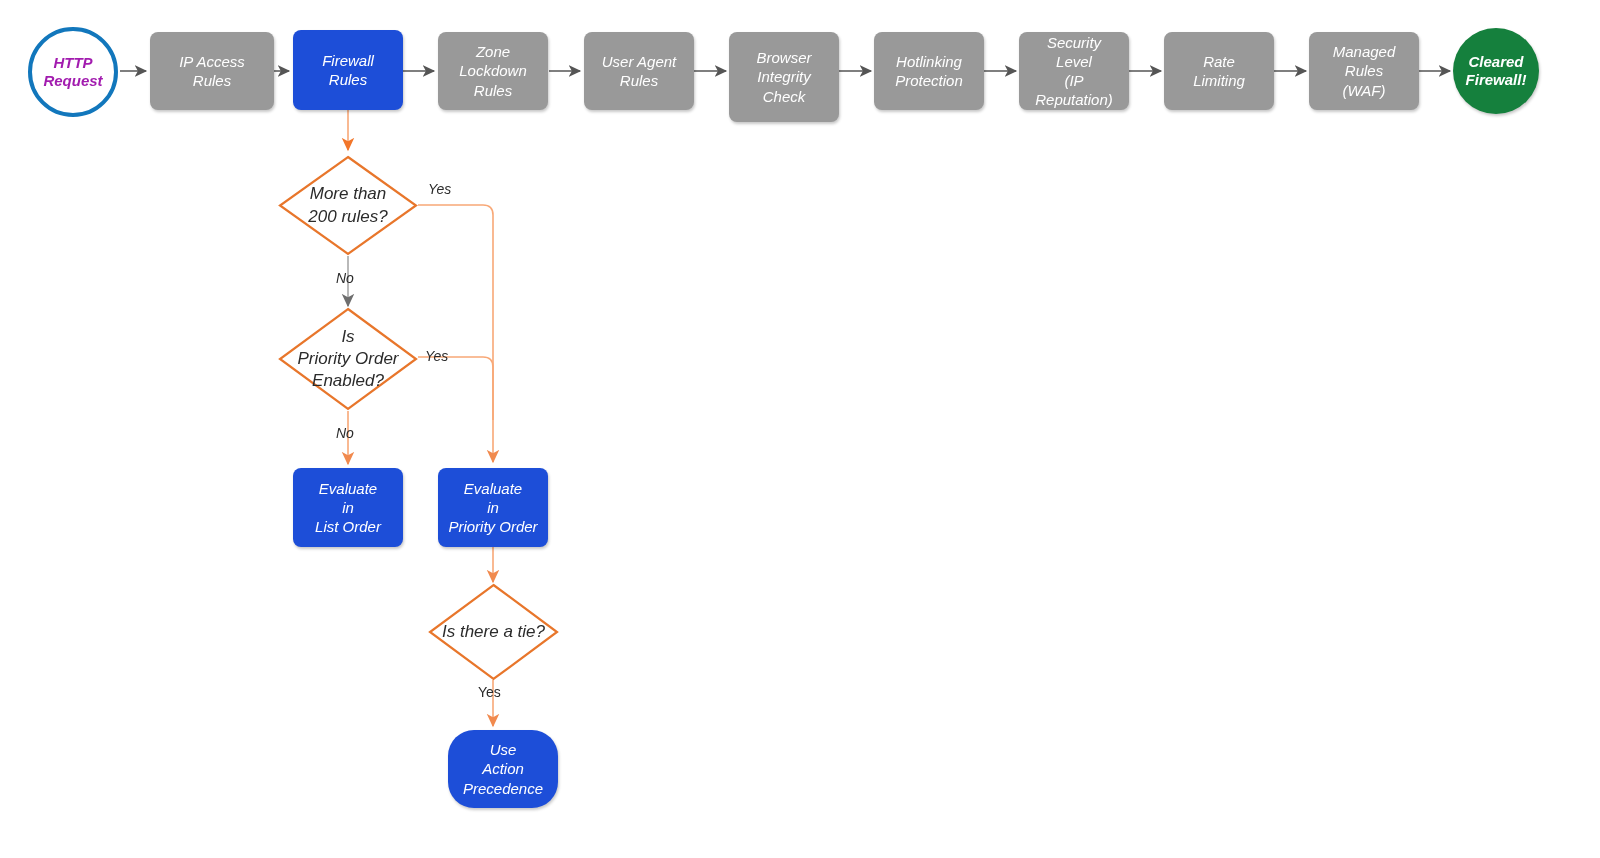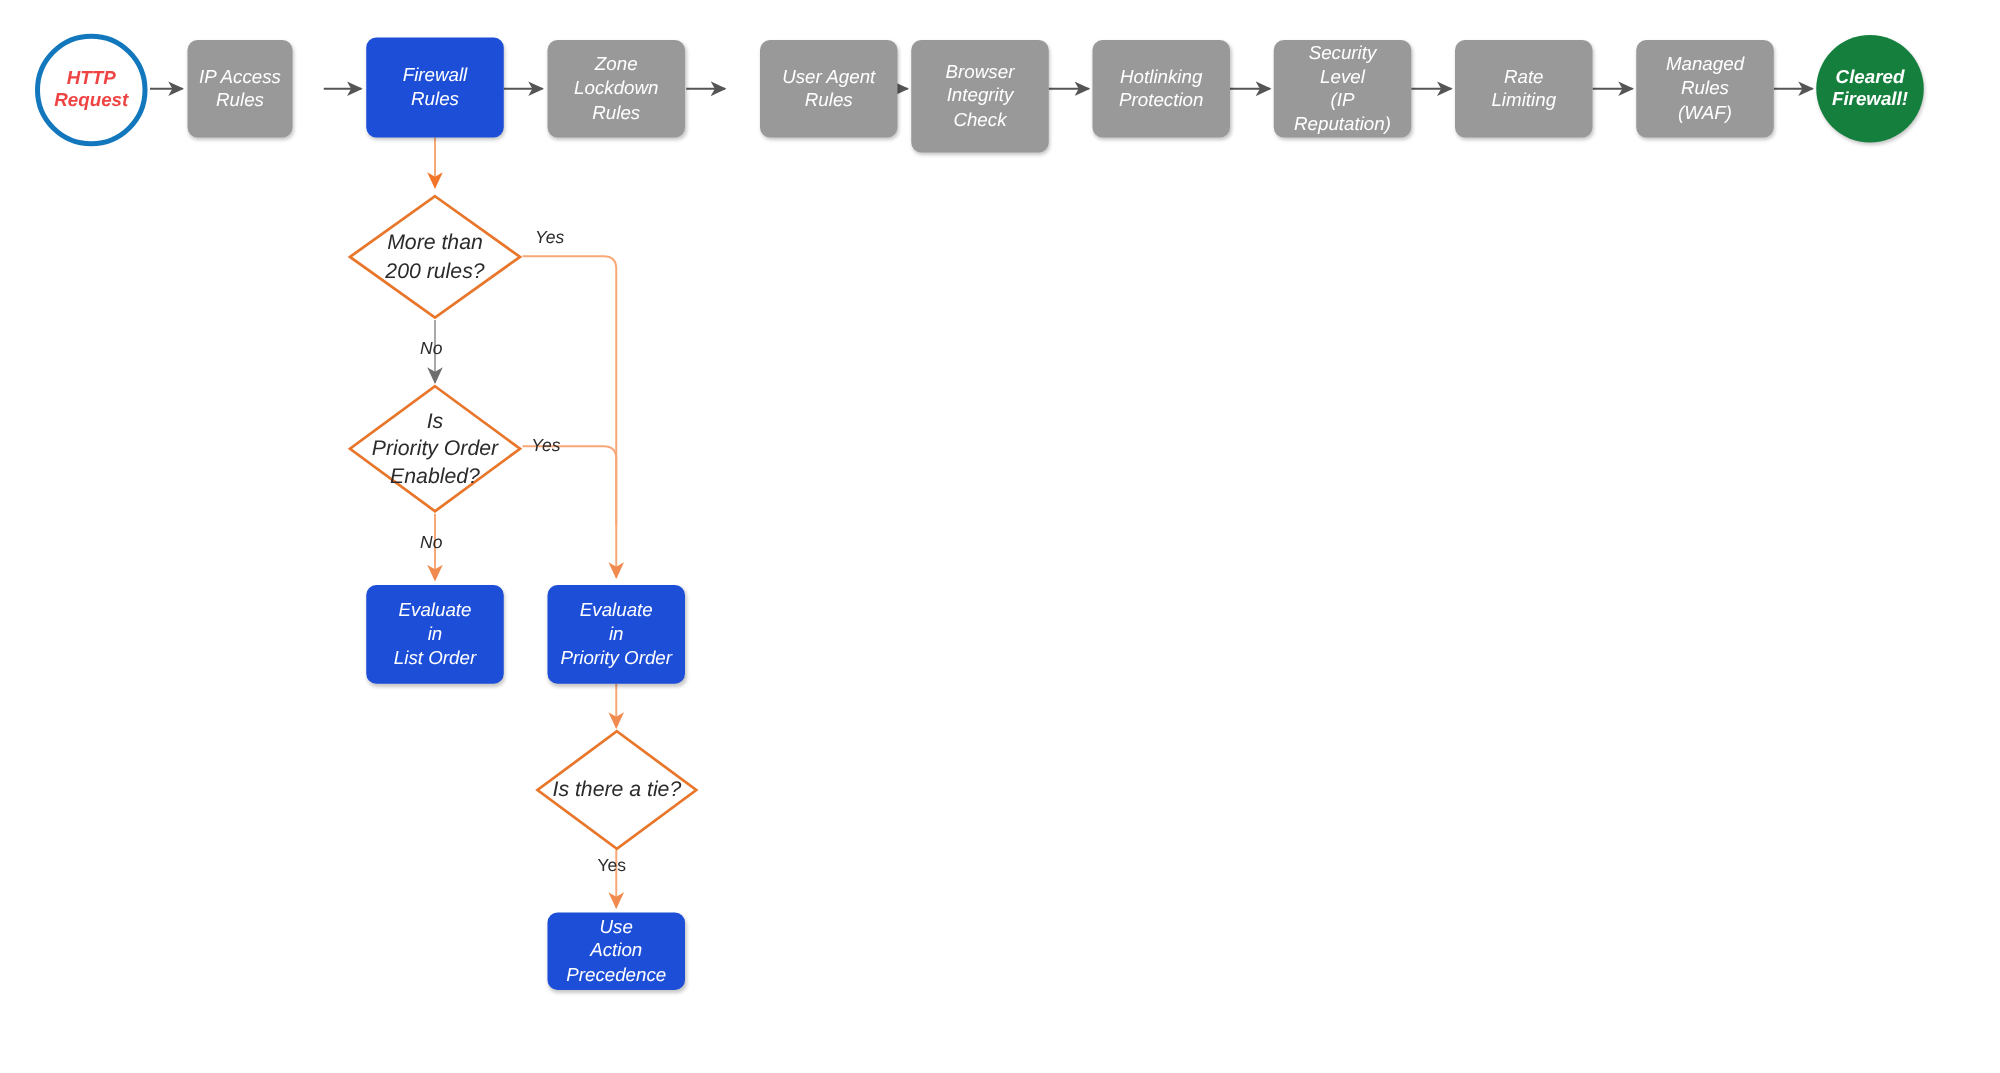--- a/index.html
+++ b/index.html
@@ -52,21 +52,21 @@
   .terminator {
     border-radius: 50%;
     font-style: italic;
     font-weight: bold;
     font-size: 15px;
     line-height: 1.22;
   }
   .terminator.hollow {
     background: #ffffff;
     border: 4px solid #1277bc;
-    color: #ef4444;
+    color: #a21caf;
   }
   .terminator.filled {
     background: #15803d;
     color: #ffffff;
     box-shadow: 1px 2px 3px rgba(0,0,0,0.22);
   }
 
   
   .decision {
     position: absolute;
@@ -153,37 +153,37 @@
     <line x1="493" y1="547" x2="493" y2="582" stroke="#f8a877" stroke-width="1.6" fill="none" marker-end="url(#ah-orange-lt)"></line>
 
     <line x1="493" y1="680" x2="493" y2="726" stroke="#f8a877" stroke-width="1.6" fill="none" marker-end="url(#ah-orange-lt)"></line>
   </svg>
 
   <div class="node terminator hollow" style="left:28px; top:27px; width:90px; height:90px;">
     <span class="lbl-line">HTTP
 Request</span>
   </div>
 
-  <div class="node proc gray" style="left:150px; top:32px; width:84px; height:78px;">
+  <div class="node proc gray" style="left:150px; top:32px; width:124px; height:78px;">
     <span class="lbl-line">IP Access
 Rules</span>
   </div>
 
   <div class="node proc orange" style="left:293px; top:30px; width:110px; height:80px;">
     <span class="lbl-line">Firewall
 Rules</span>
   </div>
 
   <div class="node proc gray" style="left:438px; top:32px; width:110px; height:78px;">
     <span class="lbl-line">Zone
 Lockdown
 Rules</span>
   </div>
 
-  <div class="node proc gray" style="left:584px; top:32px; width:110px; height:78px;margin-left:24px;">
+  <div class="node proc gray" style="left:584px; top:32px; width:110px; height:78px;">
     <span class="lbl-line">User Agent
 Rules</span>
   </div>
 
   <div class="node proc gray" style="left:729px; top:32px; width:110px; height:90px;">
     <span class="lbl-line">Browser
 Integrity
 Check</span>
   </div>
 
@@ -243,21 +243,21 @@
 in
 List Order</span>
   </div>
 
   <div class="node proc orange" style="left:438px; top:468px; width:110px; height:79px;">
     <span class="lbl-line">Evaluate
 in
 Priority Order</span>
   </div>
 
-  <div class="node proc orange" style="left:438px; top:730px; width:110px; height:62px;">
+  <div class="node proc orange" style="left:448px; top:730px; width:110px; height:78px;border-radius:26px;">
     <span class="lbl-line">Use
 Action
 Precedence</span>
   </div>
 
   <div class="edge-label" style="left:428px; top:181px;">Yes</div>
 
   <div class="edge-label" style="left:336px; top:270px;">No</div>
 
   <div class="edge-label" style="left:425px; top:348px;">Yes</div>

